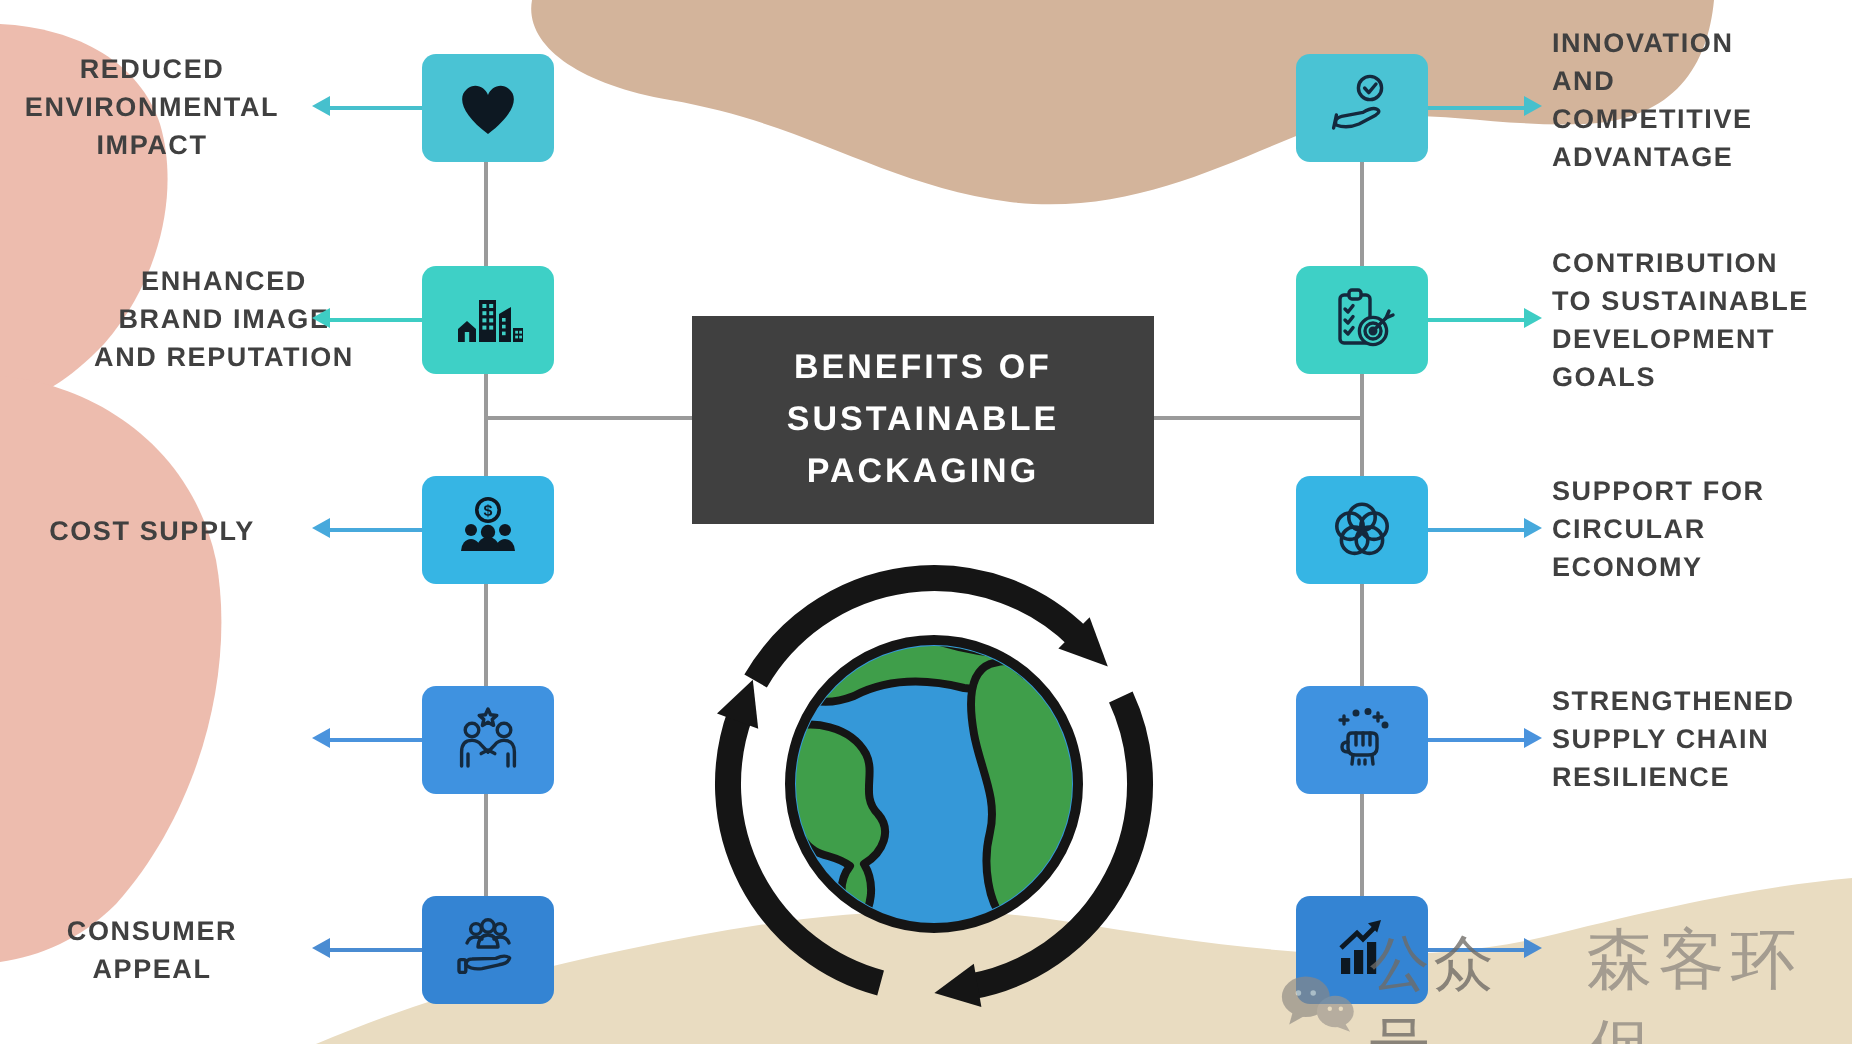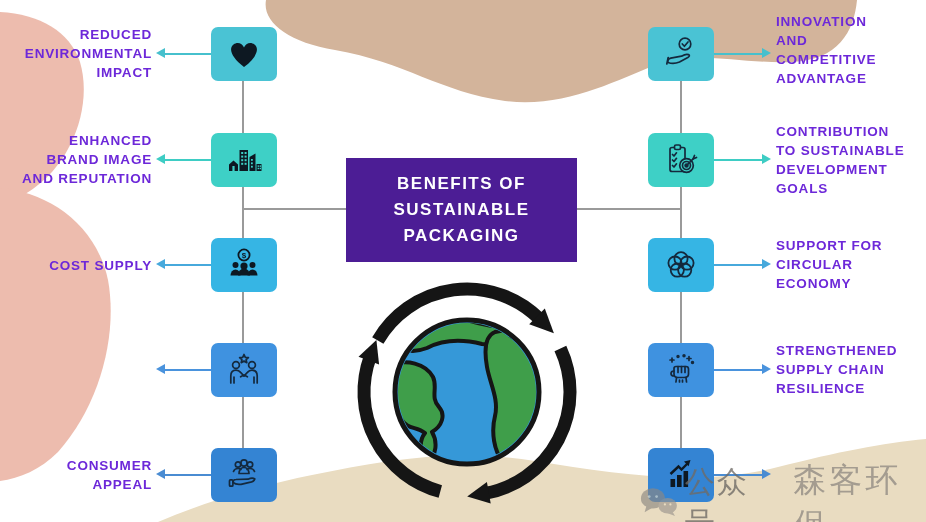--- a/index.html
+++ b/index.html
@@ -13,24 +13,24 @@
   .h-line{height:2px;}
 
   .title-box{
     position:absolute;left:346px;top:158px;width:231px;height:104px;z-index:3;
     display:flex;align-items:center;justify-content:center;text-align:center;
     color:#fff;font-weight:bold;font-size:17px;line-height:26px;letter-spacing:1.5px;
     white-space:pre-line;
   }
 
   .label{
-    position:absolute;z-index:2;color:#6d28d9;font-weight:bold;font-size:13.5px;
+    position:absolute;z-index:2;color:#404040;font-weight:bold;font-size:13.5px;
     line-height:19px;letter-spacing:0.8px;white-space:pre-line;
   }
-  .label.left{left:0;width:152px;text-align:right;}
+  .label.left{left:0;width:152px;text-align:center;}
   .label.right{left:776px;width:150px;text-align:left;}
 
   .square{
     position:absolute;width:66px;height:54px;border-radius:7px;z-index:2;
     display:flex;align-items:center;justify-content:center;
   }
   .sq-left{left:211px;}
   .sq-right{left:648px;}
 
   .arrow{position:absolute;z-index:2;}
@@ -66,21 +66,21 @@
     <path d="M0,12 C40,14 70,32 80,62 C90,96 80,140 52,172 C35,190 18,200 0,204 Z" fill="#edbcae"></path>
     <path d="M0,188 C48,192 96,224 108,280 C118,335 100,405 58,452 C40,470 20,478 0,481 Z" fill="#edbcae"></path>
     <path d="M158,522 C205,502 258,486 312,475 C385,460 455,448 535,461 C615,474 700,487 778,467 C838,452 882,443 926,439 L926,522 Z" fill="#e9dcc1"></path>
   </svg>
 
   <div class="connector v-line" style="left:242px;top:54px;height:421px;"></div>
   <div class="connector v-line" style="left:680px;top:54px;height:421px;"></div>
   <div class="connector h-line" style="left:243px;top:208px;width:104px;"></div>
   <div class="connector h-line" style="left:577px;top:208px;width:104px;"></div>
 
-  <div class="title-box" style="background: #4c1d95; --sq: #1d5b8e; color: rgb(255, 255, 255);">BENEFITS OF
+  <div class="title-box" style="background: #404040; --sq: #1d5b8e; color: rgb(255, 255, 255);">BENEFITS OF
 SUSTAINABLE
 PACKAGING</div>
 
   <div class="globe-wrap">
     <svg width="270" height="246" viewBox="0 0 270 246">
       <clipPath id="globeClip">
           <circle cx="135" cy="120" r="69"></circle>
         </clipPath>
       <circle cx="135" cy="120" r="72" stroke="#151515" stroke-width="5" fill="#3598d8"></circle>
       <g clip-path="url(#globeClip)" stroke="#151515" stroke-width="4" stroke-linejoin="round">
@@ -107,21 +107,21 @@
   <div class="arrow arrow-l" style="top: 54px; color: rgb(70, 192, 205);">
       <div class="shaft"></div>
       <div class="head"></div>
     </div>
   <div class="square sq-left" style="top: 27px; background: rgb(74, 195, 212); --sq: #4ac3d4;">
     <svg width="38" height="38" viewBox="0 0 38 38">
       <path d="M19,32 C7,23 3,14 8.5,9.5 C12.5,6.2 17.5,8.5 19,12.5 C20.5,8.5 25.5,6.2 29.5,9.5 C35,14 31,23 19,32 Z" fill="#0d1822"></path>
     </svg>
   </div>
 
-  <div class="label left" style="top:131px;">ENHANCED
+  <div class="label left" style="top:131px;padding-left:36px;">ENHANCED
 BRAND IMAGE
 AND REPUTATION</div>
   <div class="arrow arrow-l" style="top: 160px; color: rgb(62, 205, 196);">
       <div class="shaft"></div>
       <div class="head"></div>
     </div>
   <div class="square sq-left" style="top: 133px; background: rgb(62, 208, 198); --sq: #3ed0c6;">
     <svg width="38" height="38" viewBox="0 0 38 38">
       <g fill="#0d1822">
         <path d="M4,30 V23.5 L8.5,19.5 L13,23.5 V30 Z"></path>

